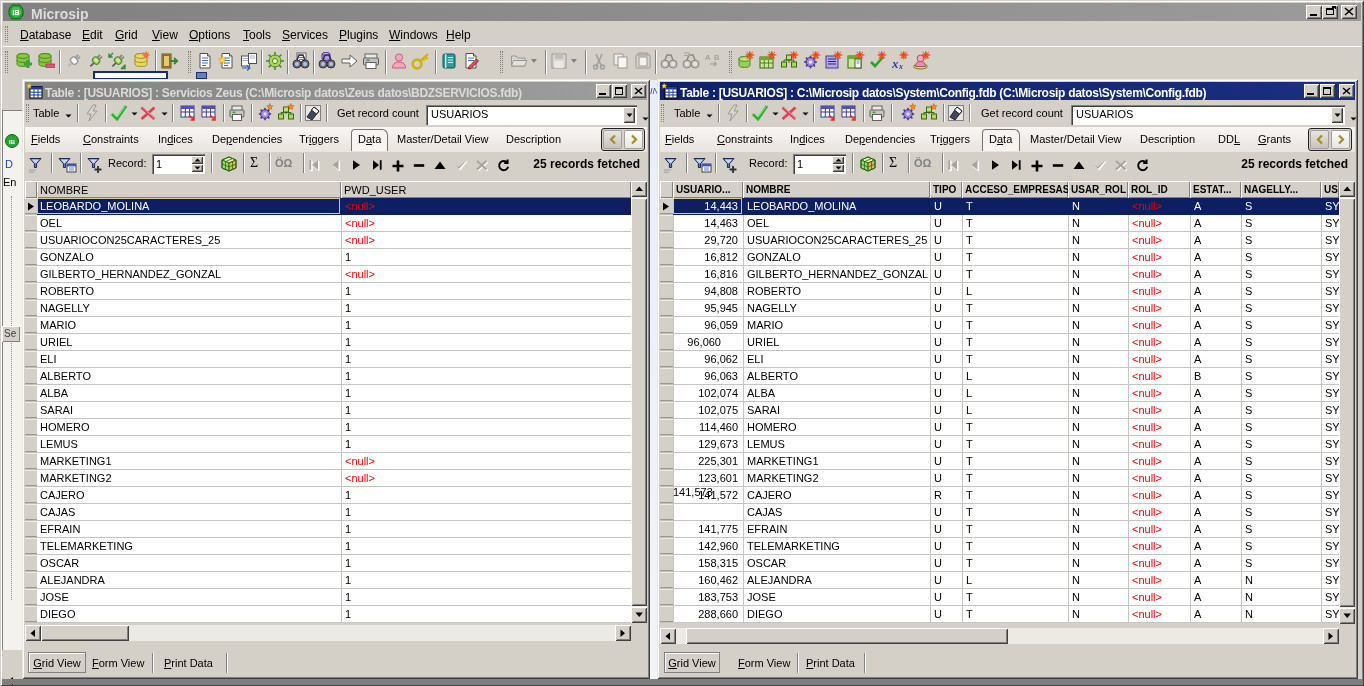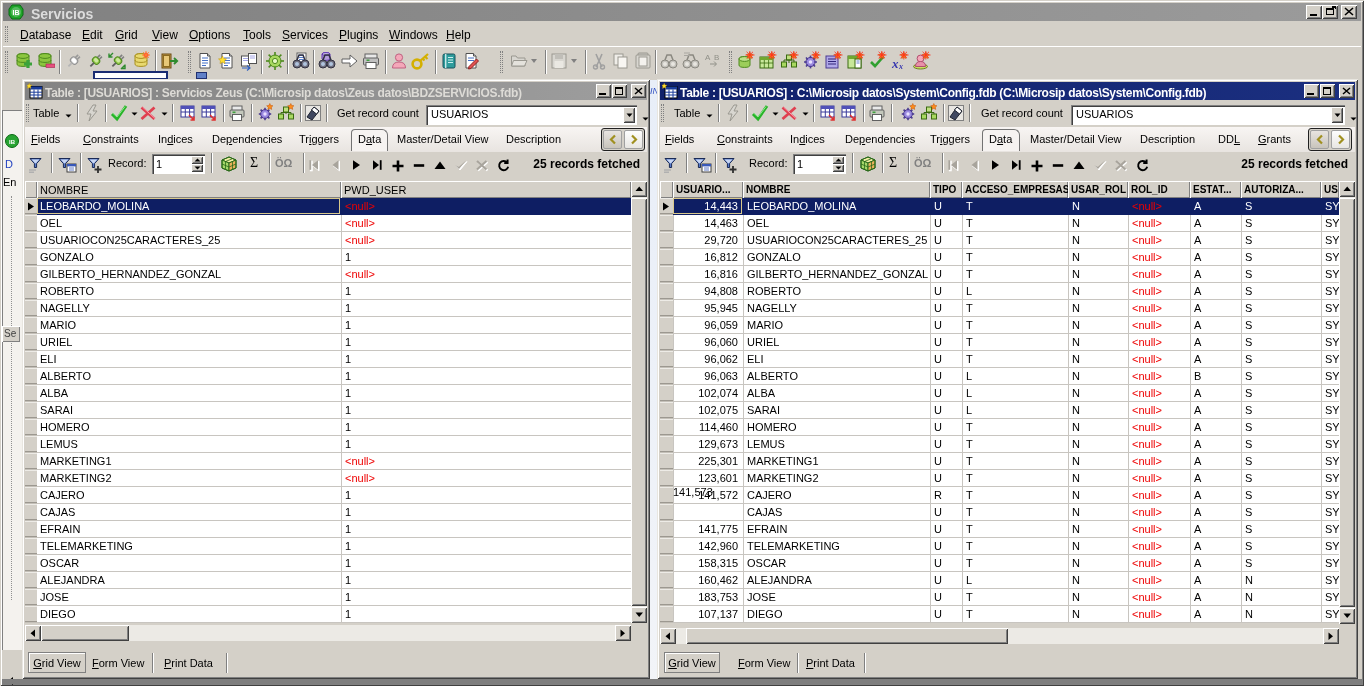--- a/index.html
+++ b/index.html
@@ -25,21 +25,21 @@
 .bttxt{position:absolute;top:5px;white-space:nowrap}
 .bsep{position:absolute;width:2px;height:20px;box-shadow:inset 1px 0 0 #808080,inset -1px 0 0 #fff}
 </style></head><body>
 <div class="abs" style="left:0;top:0;width:1364px;height:686px;box-shadow:inset 1px 1px 0 #D4D0C8,inset -1px -1px 0 #404040,inset 2px 2px 0 #fff,inset -2px -2px 0 #808080"></div>
 <div class="abs" style="left:3px;top:3px;width:1358px;height:18px;background:linear-gradient(to right,#818181,#9B9B9B)"></div>
 <svg class="abs" style="left:8px;top:4px" width="16" height="16" viewBox="0 0 16 16">
 <polygon points="4,1 12,1 15,5 15,11 12,15 4,15 1,11 1,5" fill="#1EA428" stroke="#0A6A14"></polygon>
 <circle cx="8" cy="8" r="5" fill="#fff" opacity="0.25"></circle>
 <text x="8" y="11" font-size="7" font-weight="bold" fill="#fff" text-anchor="middle" font-family="Liberation Sans">IB</text>
   </svg>
-<div class="abs bold" style="left:31px;top:6px;color:#DCDCDC;font-size:14px">Servicios</div>
+<div class="abs bold" style="left:31px;top:6px;color:#DCDCDC;font-size:14px">Microsip</div>
 <div class="abs btn" style="left:1306px;top:5px;width:16px;height:14px"></div>
 <div class="abs btn" style="left:1322px;top:5px;width:16px;height:14px"></div>
 <div class="abs btn" style="left:1341px;top:5px;width:16px;height:14px"></div>
 <div class="abs" style="left:1310px;top:14px;width:7px;height:2px;background:#000"></div>
 <div class="abs" style="left:1326px;top:8px;width:8px;height:7px;border:1px solid #000;border-top:2px solid #000"></div>
 <div class="abs" style="left:1332px;top:6px;width:4px;height:3px;border-top:2px solid #000;border-right:1px solid #000"></div>
 <svg class="abs" style="left:1344px;top:7px" width="10" height="9" viewBox="0 0 10 9">
     <path d="M1 1 L9 8 M9 1 L1 8" stroke="#000" stroke-width="1.6"></path>
   </svg>
 <div class="abs grip" style="left:5px;top:26px;height:16px"></div>
@@ -897,21 +897,21 @@
 <div class="abs bold" style="left:1208px;top:157px;width:140px;text-align:right;font-size:12px">25 records fetched</div>
 <div class="abs gridbg" style="left:660px;top:181px;width:679px;height:442px"></div>
 <div class="abs hdrcell" style="left:660px;top:181px;width:13px;height:17px"></div>
 <div class="abs hdrcell bold" style="left:673px;top:181px;width:70px;height:17px;font-size:10px">USUARIO...</div>
 <div class="abs hdrcell bold" style="left:743px;top:181px;width:187px;height:17px;font-size:10px">NOMBRE</div>
 <div class="abs hdrcell bold" style="left:930px;top:181px;width:32px;height:17px;font-size:10px">TIPO</div>
 <div class="abs hdrcell bold" style="left:962px;top:181px;width:106px;height:17px;font-size:10px">ACCESO_EMPRESAS</div>
 <div class="abs hdrcell bold" style="left:1068px;top:181px;width:60px;height:17px;font-size:10px">USAR_ROL</div>
 <div class="abs hdrcell bold" style="left:1128px;top:181px;width:62px;height:17px;font-size:10px">ROL_ID</div>
 <div class="abs hdrcell bold" style="left:1190px;top:181px;width:51px;height:17px;font-size:10px">ESTAT...</div>
-<div class="abs hdrcell bold" style="left:1241px;top:181px;width:80px;height:17px;font-size:10px">AUTORIZA...</div>
+<div class="abs hdrcell bold" style="left:1241px;top:181px;width:80px;height:17px;font-size:10px">NAGELLY...</div>
 <div class="abs hdrcell bold" style="left:1321px;top:181px;width:18px;height:17px;font-size:10px">US</div>
 <div class="abs" style="left:660px;top:198px;width:13px;height:425px;background:repeating-linear-gradient(to bottom,#EDEBE6 0,#EDEBE6 1px,#D4D0C8 1px,#D4D0C8 15px,#9C9890 15px,#9C9890 16px,#C4C0B8 16px,#C4C0B8 17px)"></div>
 <div class="abs" style="left:673px;top:198px;width:666px;height:425px;background:repeating-linear-gradient(to bottom,transparent 0,transparent 16px,#C8C5C0 16px,#C8C5C0 17px)"></div>
 <div class="abs gline" style="left:673px;top:198px;width:1px;height:425px"></div>
 <div class="abs gline" style="left:743px;top:198px;width:1px;height:425px"></div>
 <div class="abs gline" style="left:930px;top:198px;width:1px;height:425px"></div>
 <div class="abs gline" style="left:962px;top:198px;width:1px;height:425px"></div>
 <div class="abs gline" style="left:1068px;top:198px;width:1px;height:425px"></div>
 <div class="abs gline" style="left:1128px;top:198px;width:1px;height:425px"></div>
 <div class="abs gline" style="left:1190px;top:198px;width:1px;height:425px"></div>
@@ -987,21 +987,21 @@
 <div class="abs" style="left:1325px;top:302px;width:14px;overflow:hidden;color:#000">SYS</div>
 <div class="abs" style="left:673px;top:319px;width:65px;text-align:right;color:#000">96,059</div>
 <div class="abs" style="left:747px;top:319px;color:#000">MARIO</div>
 <div class="abs" style="left:934px;top:319px;color:#000">U</div>
 <div class="abs" style="left:966px;top:319px;color:#000">T</div>
 <div class="abs" style="left:1072px;top:319px;color:#000">N</div>
 <div class="abs nul" style="left:1132px;top:319px">&lt;null&gt;</div>
 <div class="abs" style="left:1194px;top:319px;color:#000">A</div>
 <div class="abs" style="left:1245px;top:319px;color:#000">S</div>
 <div class="abs" style="left:1325px;top:319px;width:14px;overflow:hidden;color:#000">SYS</div>
-<div class="abs" style="left:673px;top:336px;width:65px;text-align:right;color:#000">96,060</div>
+<div class="abs" style="left:656px;top:336px;width:65px;text-align:right;color:#000">96,060</div>
 <div class="abs" style="left:747px;top:336px;color:#000">URIEL</div>
 <div class="abs" style="left:934px;top:336px;color:#000">U</div>
 <div class="abs" style="left:966px;top:336px;color:#000">T</div>
 <div class="abs" style="left:1072px;top:336px;color:#000">N</div>
 <div class="abs nul" style="left:1132px;top:336px">&lt;null&gt;</div>
 <div class="abs" style="left:1194px;top:336px;color:#000">A</div>
 <div class="abs" style="left:1245px;top:336px;color:#000">S</div>
 <div class="abs" style="left:1325px;top:336px;width:14px;overflow:hidden;color:#000">SYS</div>
 <div class="abs" style="left:673px;top:353px;width:65px;text-align:right;color:#000">96,062</div>
 <div class="abs" style="left:747px;top:353px;color:#000">ELI</div>
@@ -1131,21 +1131,21 @@
 <div class="abs" style="left:1325px;top:574px;width:14px;overflow:hidden;color:#000">SYS</div>
 <div class="abs" style="left:673px;top:591px;width:65px;text-align:right;color:#000">183,753</div>
 <div class="abs" style="left:747px;top:591px;color:#000">JOSE</div>
 <div class="abs" style="left:934px;top:591px;color:#000">U</div>
 <div class="abs" style="left:966px;top:591px;color:#000">T</div>
 <div class="abs" style="left:1072px;top:591px;color:#000">N</div>
 <div class="abs nul" style="left:1132px;top:591px">&lt;null&gt;</div>
 <div class="abs" style="left:1194px;top:591px;color:#000">A</div>
 <div class="abs" style="left:1245px;top:591px;color:#000">N</div>
 <div class="abs" style="left:1325px;top:591px;width:14px;overflow:hidden;color:#000">SYS</div>
-<div class="abs" style="left:673px;top:608px;width:65px;text-align:right;color:#000">107,137</div>
+<div class="abs" style="left:673px;top:608px;width:65px;text-align:right;color:#000">288,660</div>
 <div class="abs" style="left:747px;top:608px;color:#000">DIEGO</div>
 <div class="abs" style="left:934px;top:608px;color:#000">U</div>
 <div class="abs" style="left:966px;top:608px;color:#000">T</div>
 <div class="abs" style="left:1072px;top:608px;color:#000">N</div>
 <div class="abs nul" style="left:1132px;top:608px">&lt;null&gt;</div>
 <div class="abs" style="left:1194px;top:608px;color:#000">A</div>
 <div class="abs" style="left:1245px;top:608px;color:#000">N</div>
 <div class="abs" style="left:1325px;top:608px;width:14px;overflow:hidden;color:#000">SYS</div>
 <div class="abs sb" style="left:1339px;top:181px;width:16px;height:443px"></div>
 <div class="abs sbtn" style="left:1339px;top:181px;width:16px;height:16px"></div>

